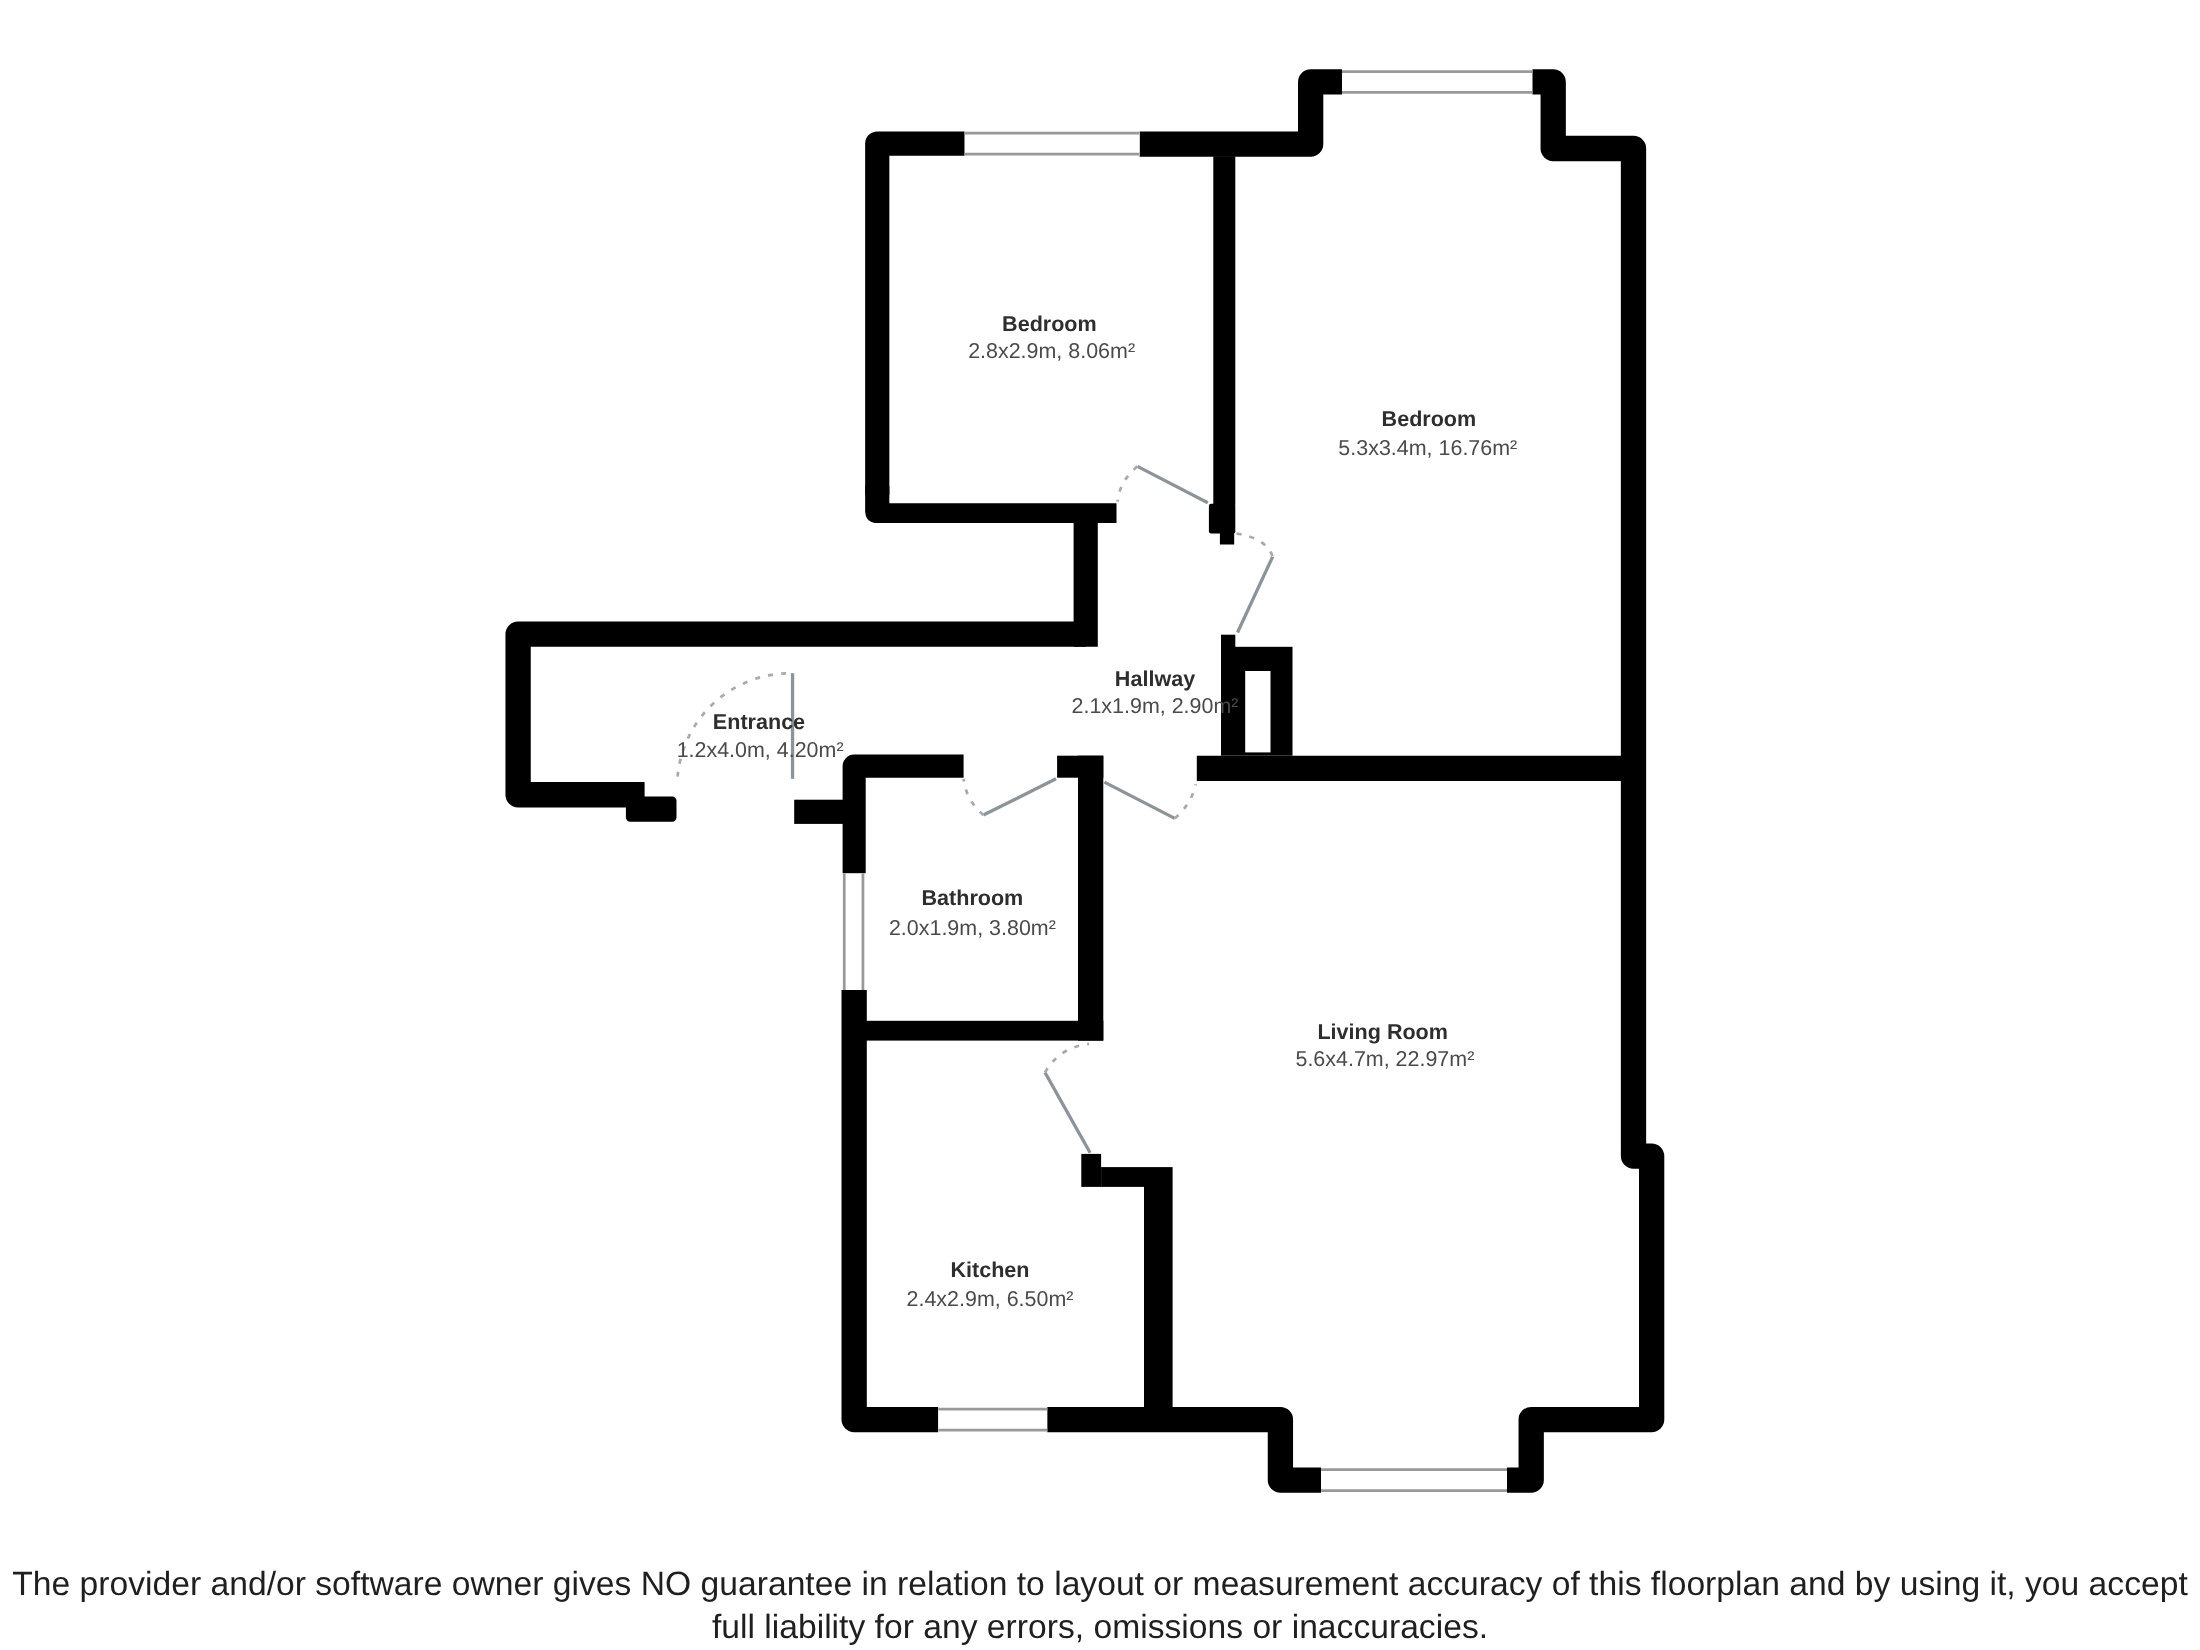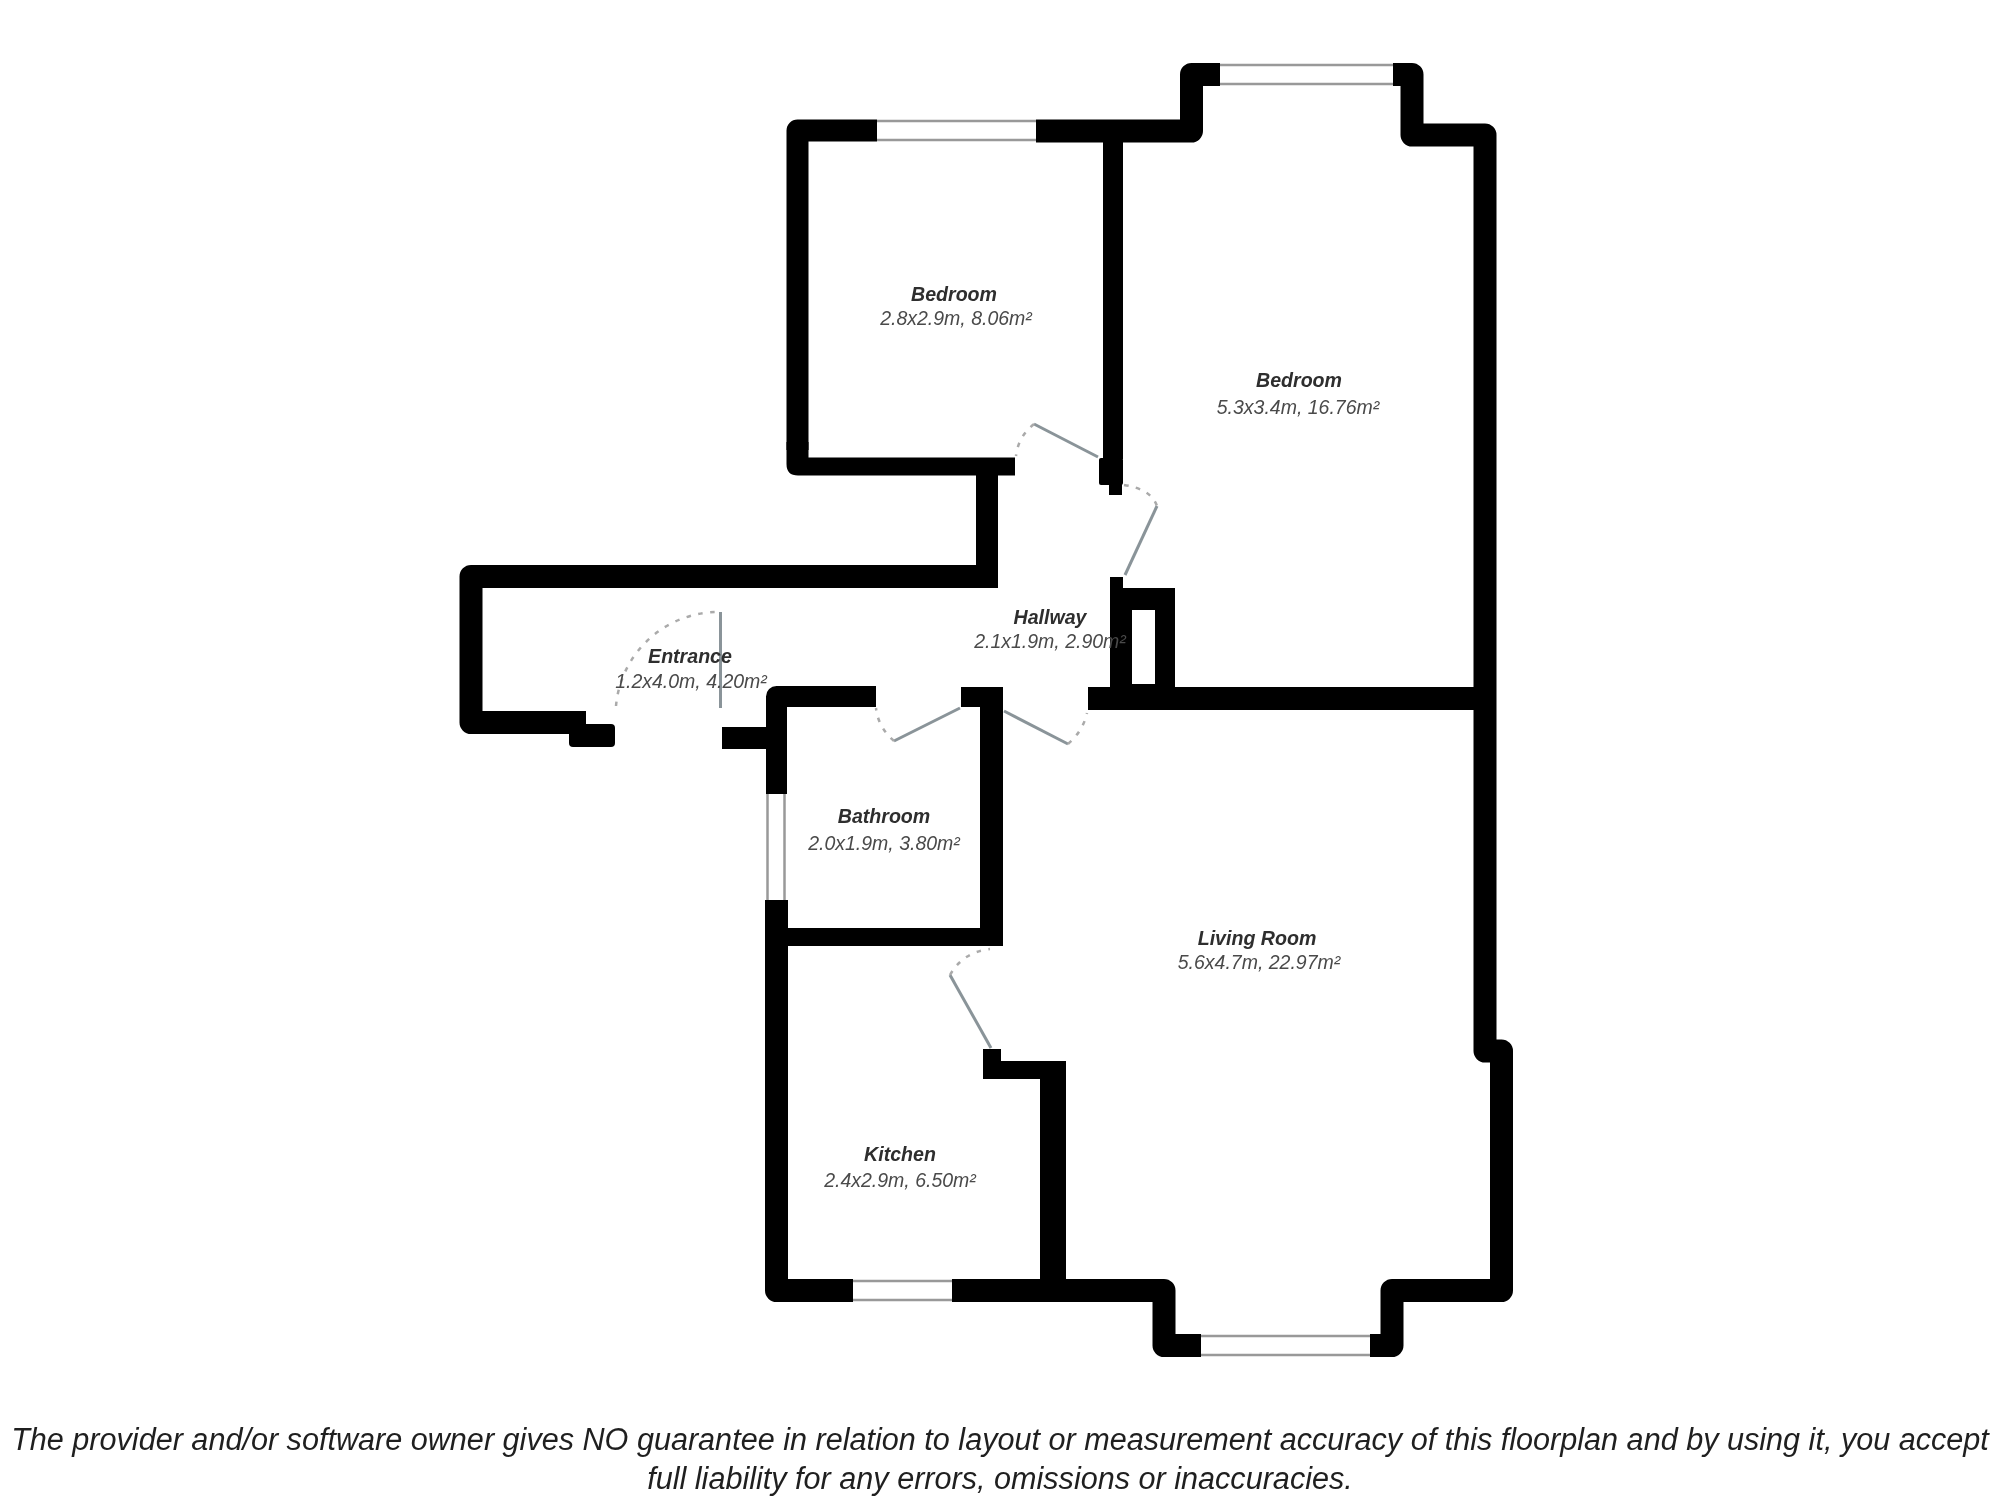--- a/index.html
+++ b/index.html
@@ -1,16 +1,16 @@
 <!DOCTYPE html>
 <html><head>
 <meta charset="utf-8">
 <style>
   html,body{margin:0;padding:0;background:#fff;}
-  .page{width:1715px;height:1500px;position:relative;font-family:"Liberation Sans", sans-serif;font-style:italic;}
+  .page{width:1715px;height:1500px;position:relative;font-family:"Liberation Sans", sans-serif;}
   svg{position:absolute;left:0;top:0;}
   text{font-family:"Liberation Sans", sans-serif;}
   .rn{font-weight:bold;font-size:19.6px;fill:#2e2e2e;}
   .rd{font-size:19.5px;fill:#4a4a4a;}
   .disc{font-size:30.6px;fill:#1f1f1f;}
 </style>
 </head>
 <body>
 <div class="page">
 <svg width="2000" height="1500" viewBox="0 0 2000 1500">

